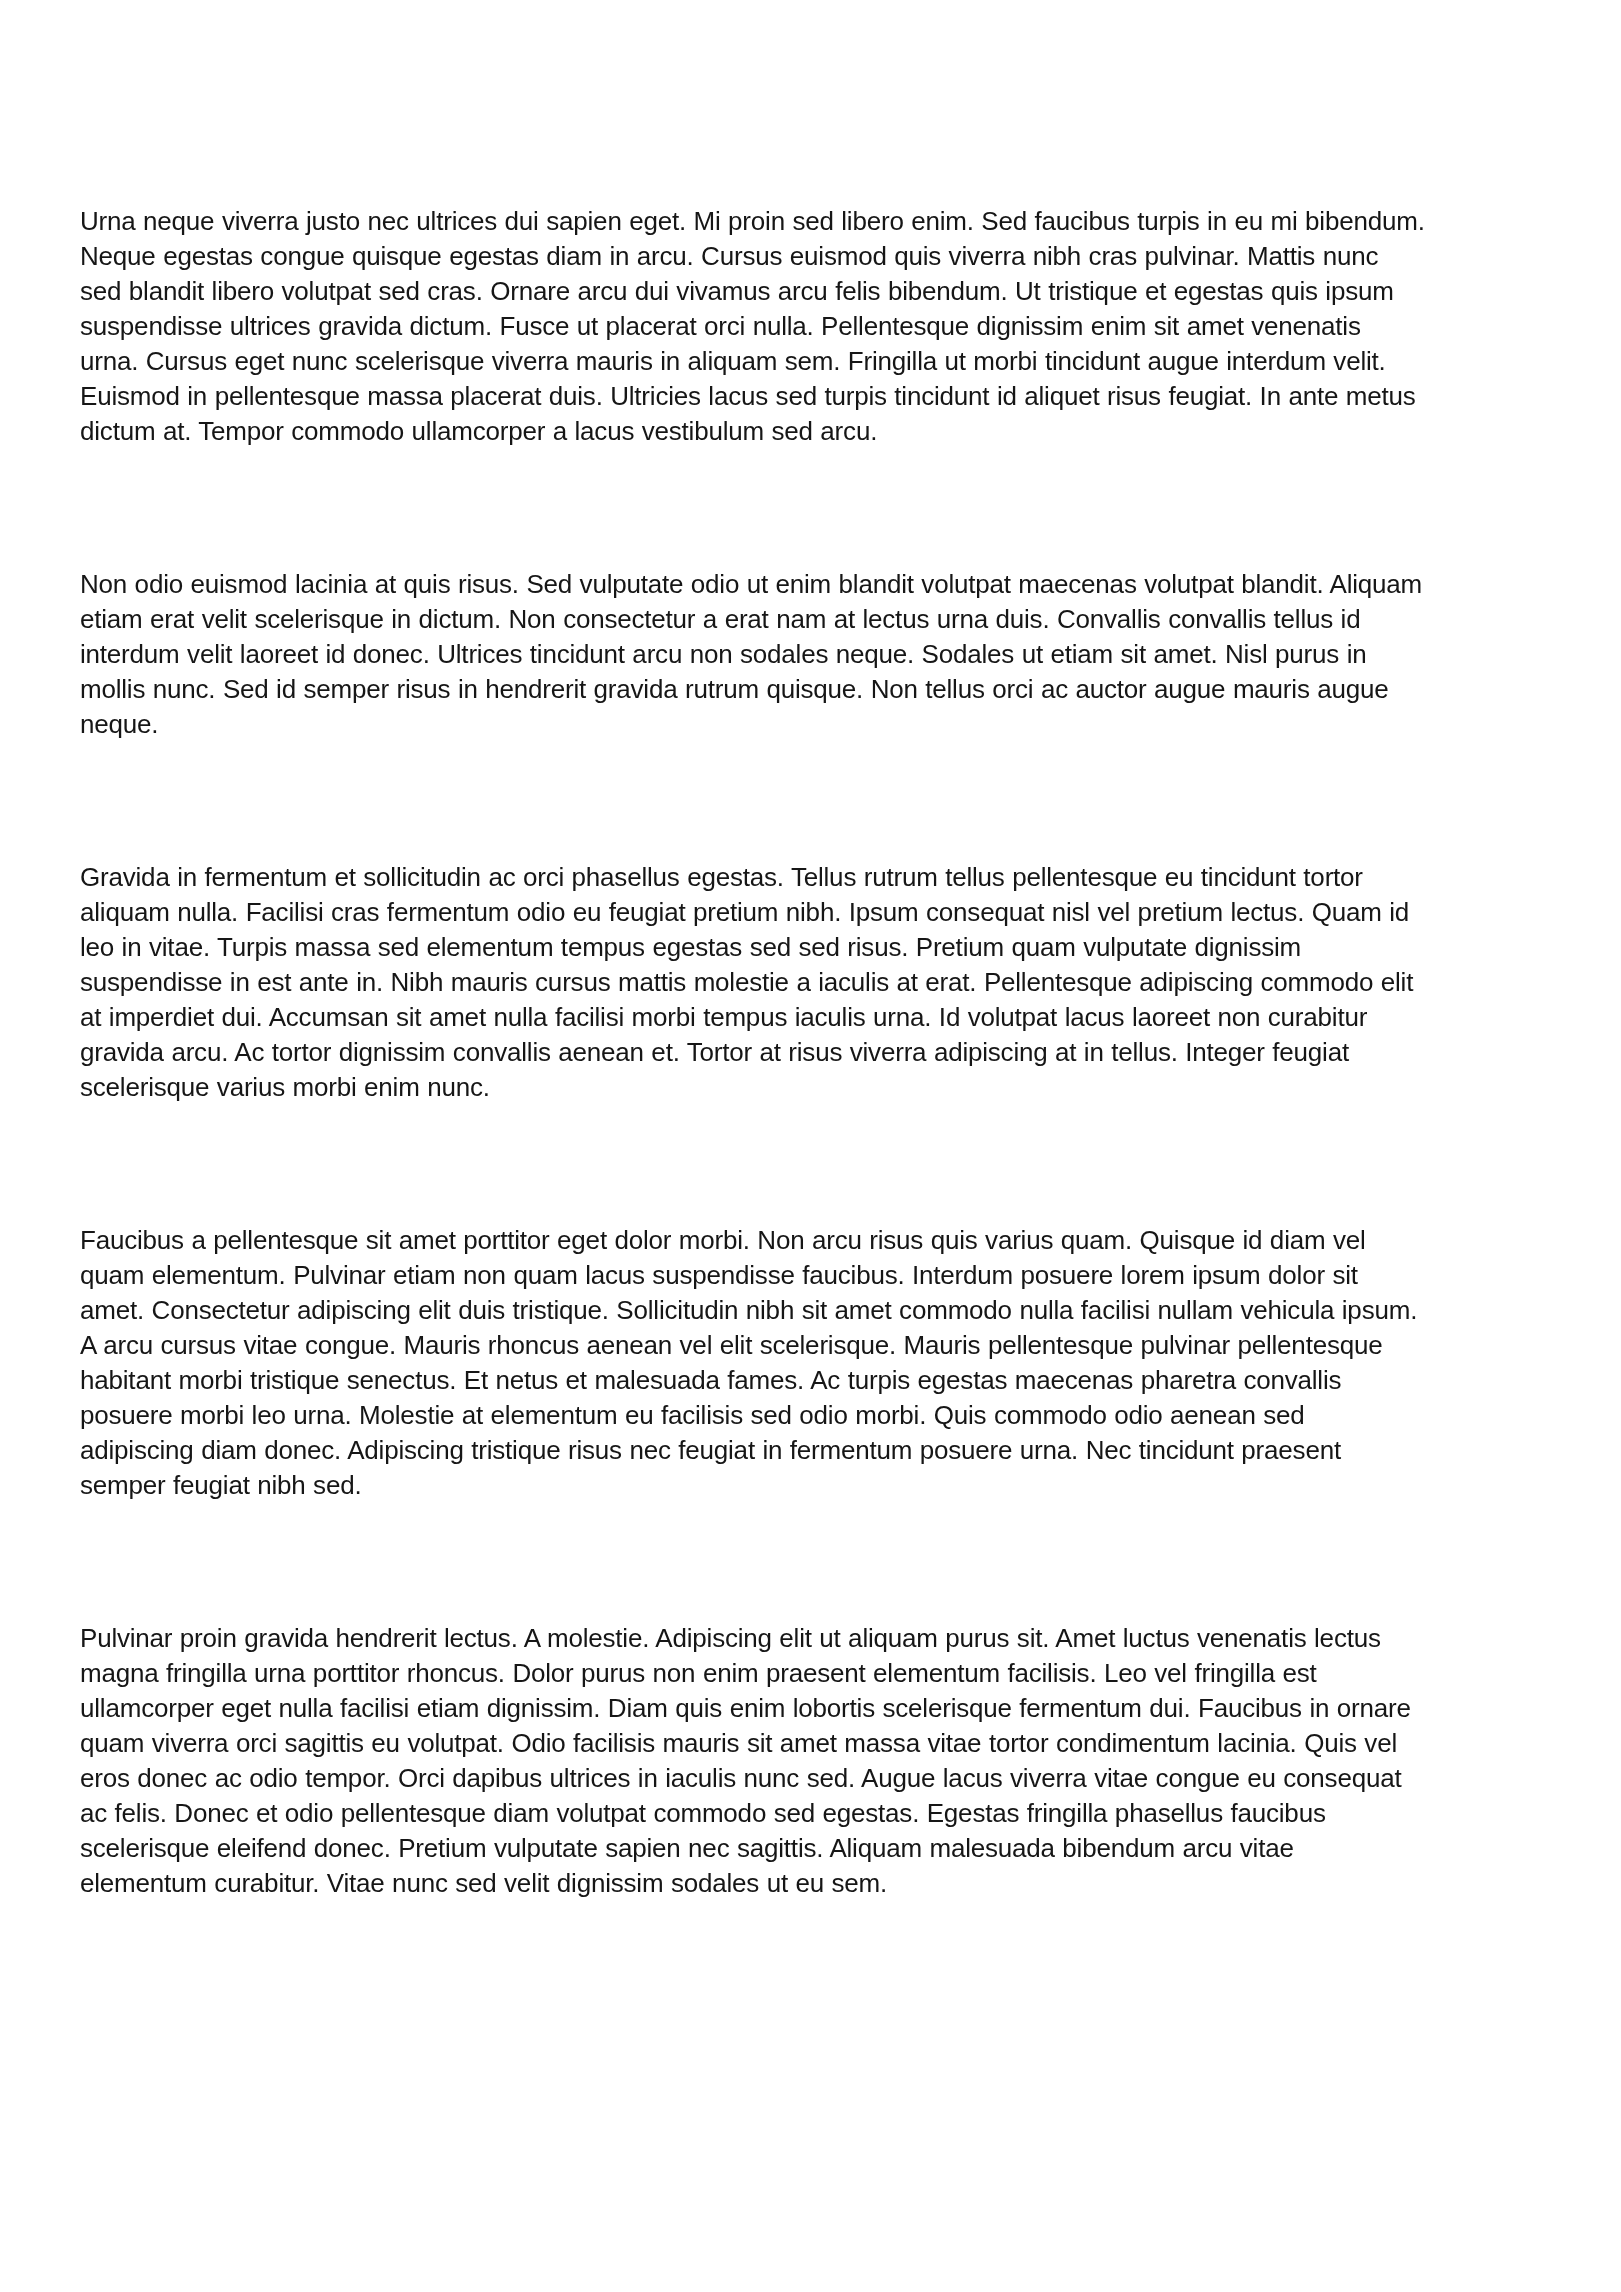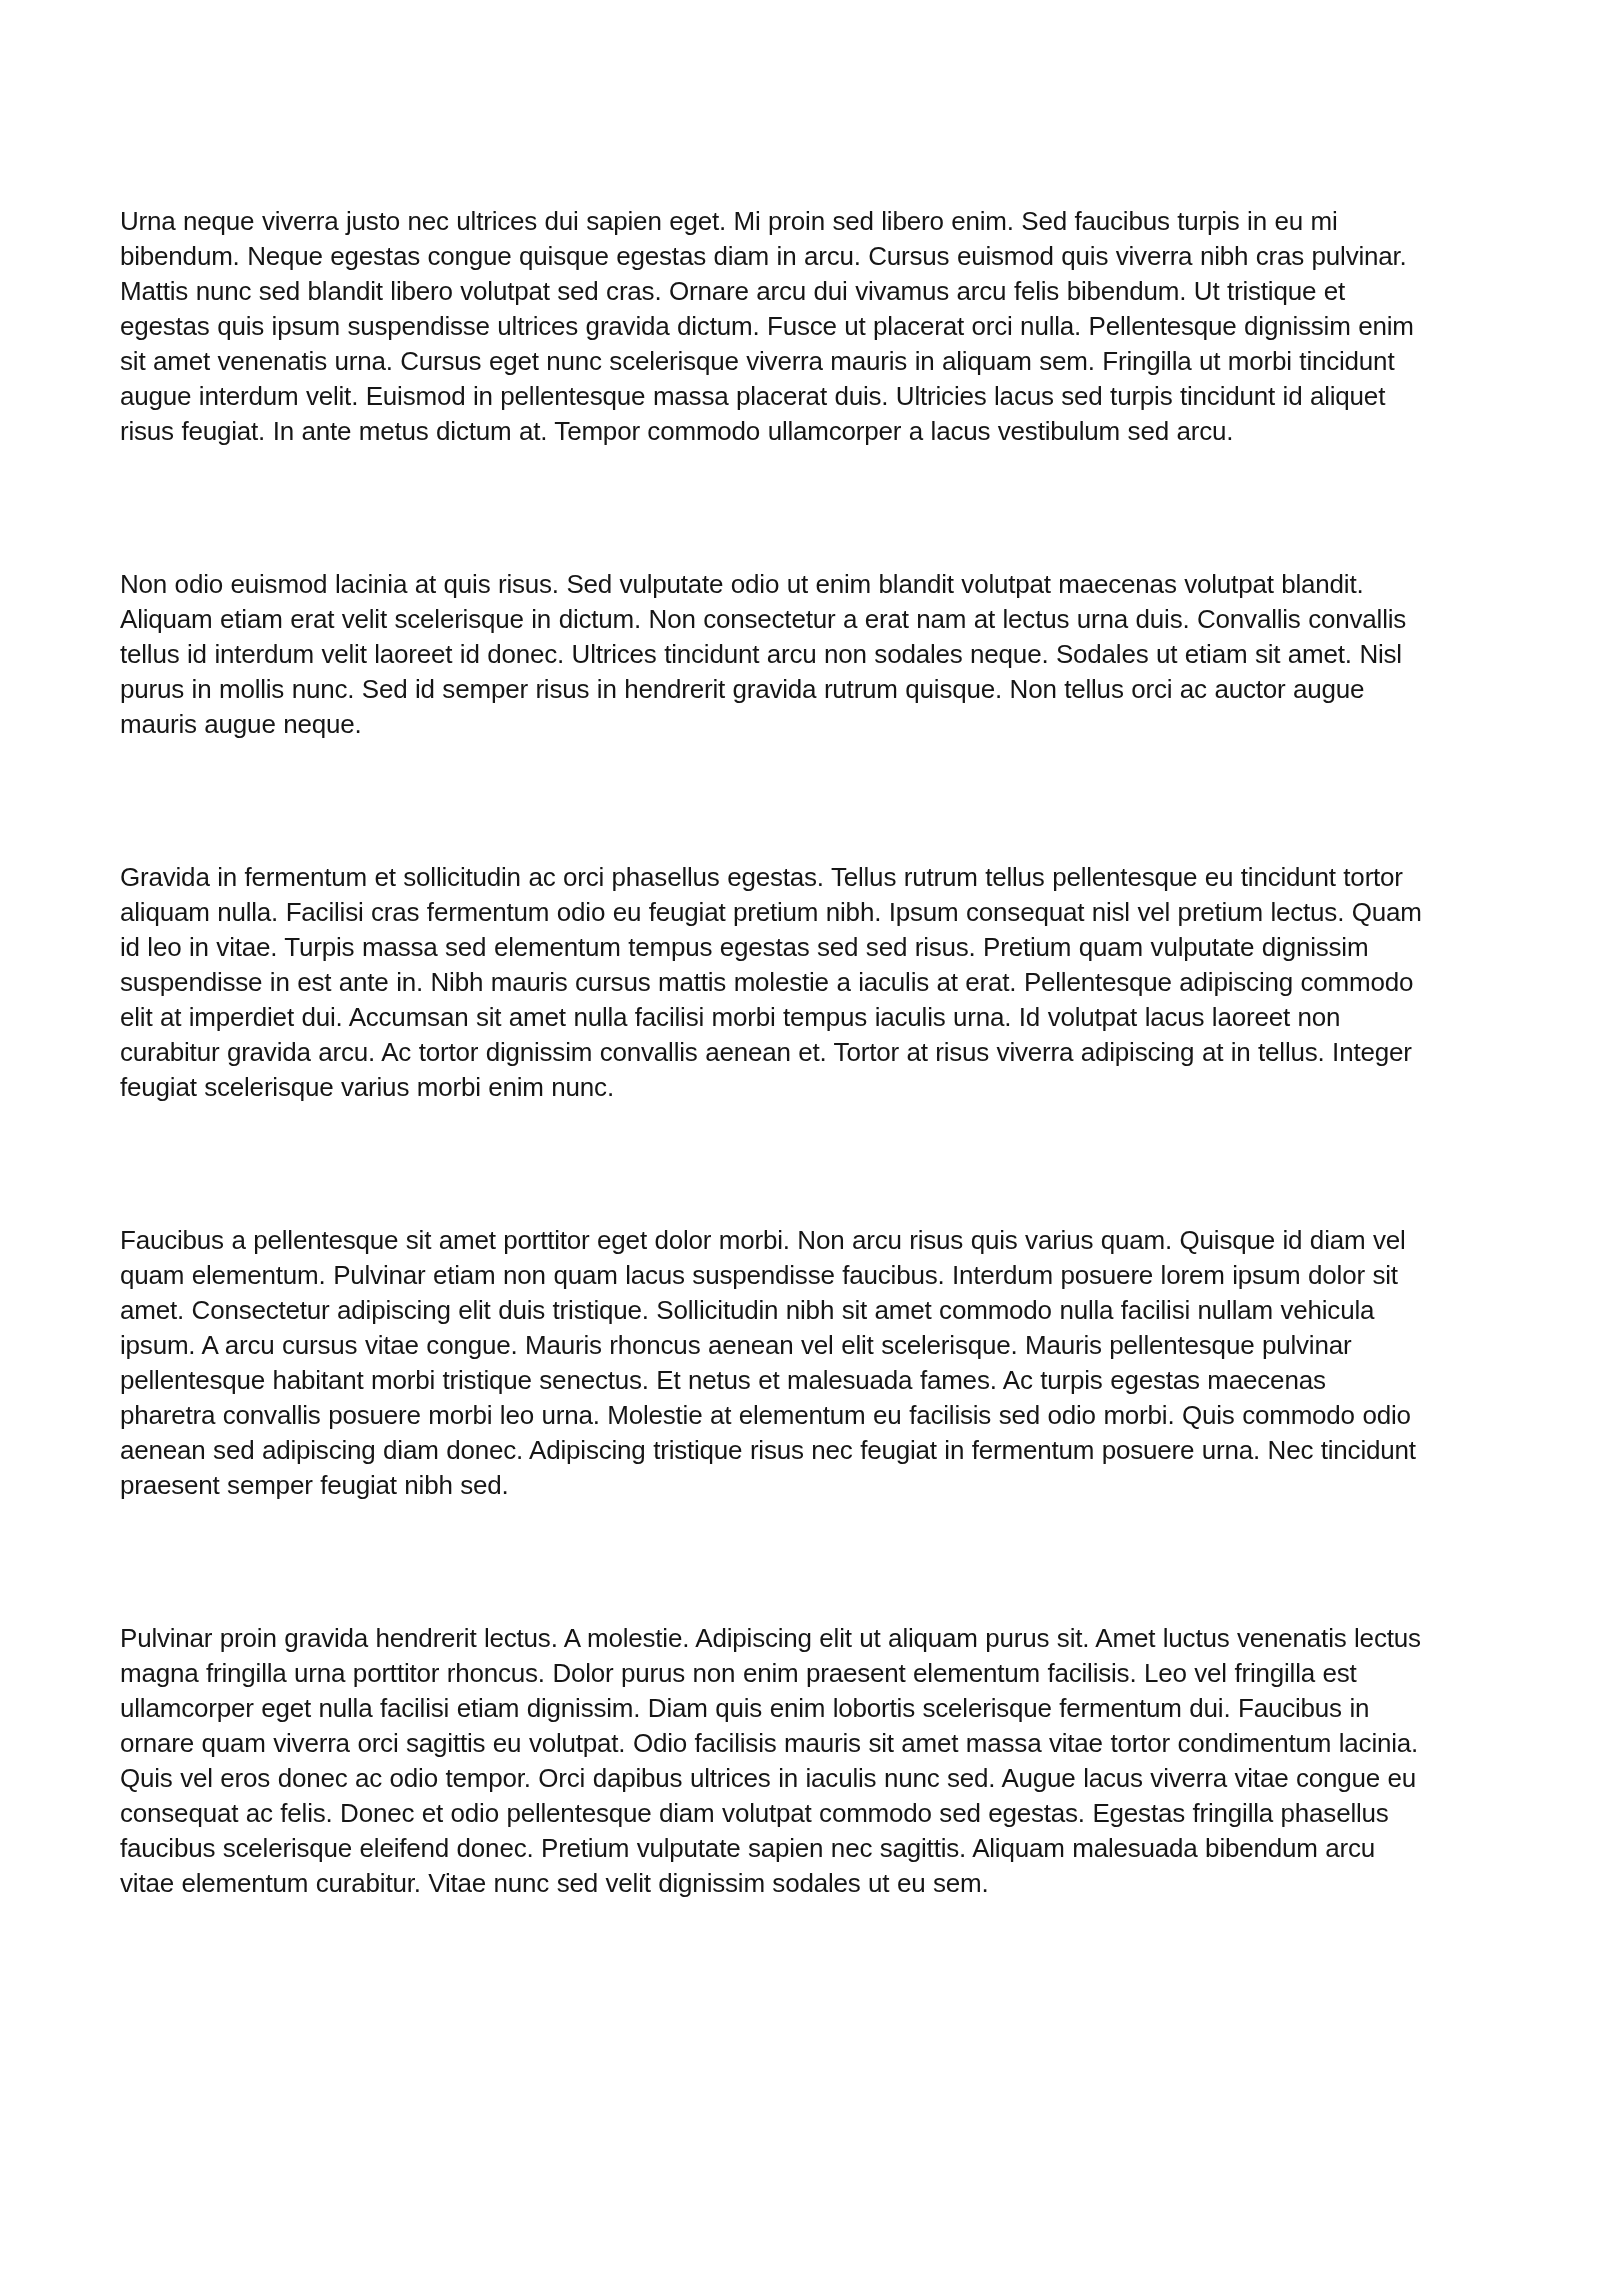--- a/index.html
+++ b/index.html
@@ -9,21 +9,21 @@
   body {
     width: 1621px;
     height: 2293px;
     overflow: hidden;
     font-family: "Liberation Sans", sans-serif;
   }
   .page {
     box-sizing: border-box;
     width: 1621px;
     height: 2293px;
-    padding: 204px 196px 0 120px;
+    padding: 204px 196px 0 80px;
   }
   .para {
     margin: 0 0 118px 0;
     font-size: 26px;
     line-height: 35px;
     letter-spacing: -0.2px;
     text-align: left;
     word-spacing: 0.5px;
   }
 </style>

